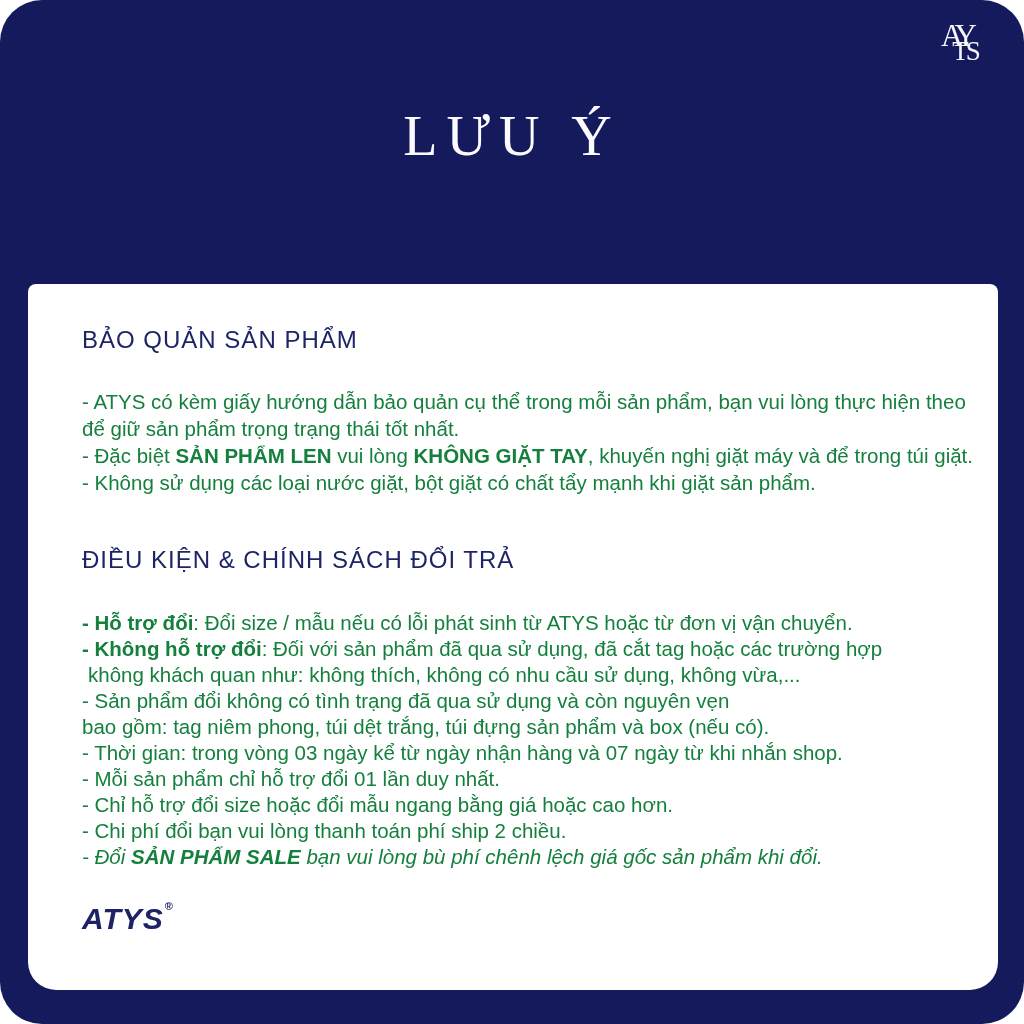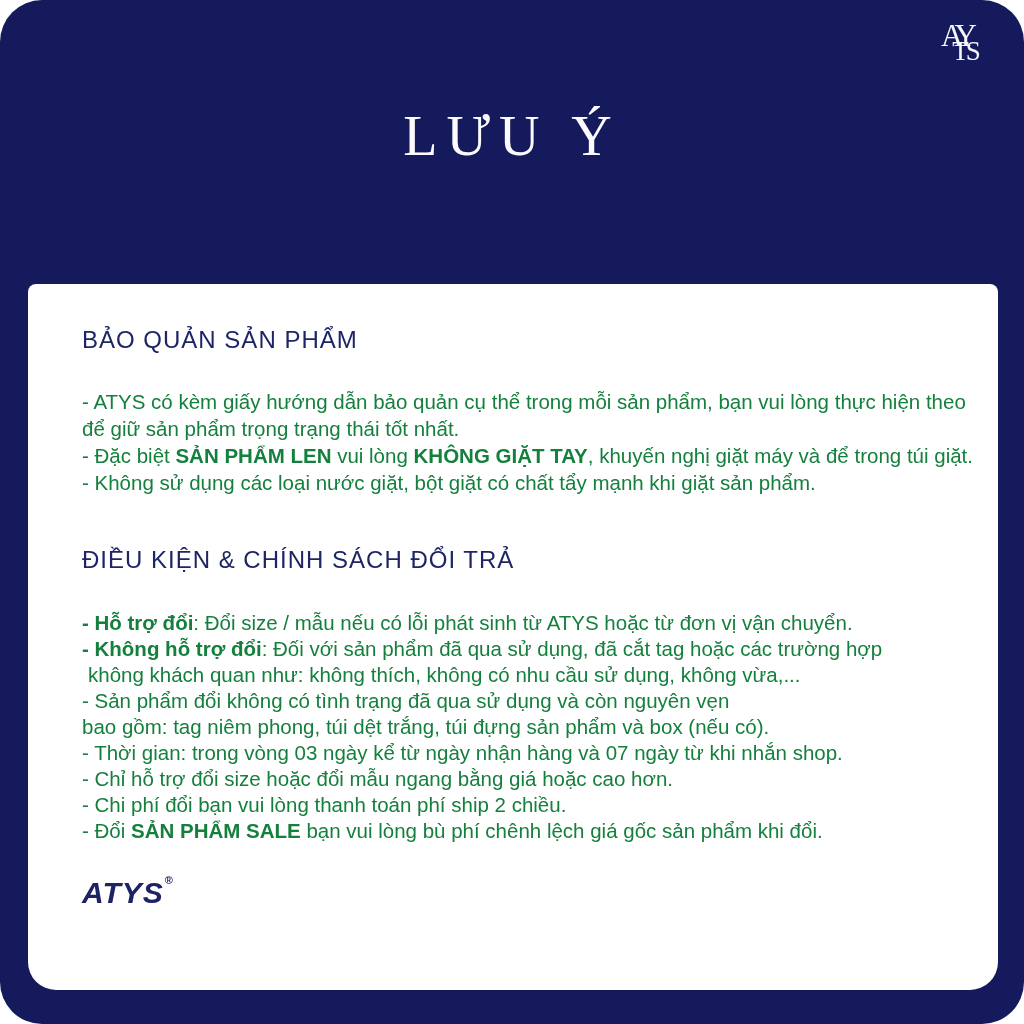--- a/index.html
+++ b/index.html
@@ -86,21 +86,21 @@
     line-height: 27px;
   }
   .policy-lines {
     margin-top: 36px;
     line-height: 26px;
   }
   .policy-heading {
     margin-top: 50px;
   }
   .line .bold { font-weight: 700; }
-  .line.italic, .line .italic { }
+  .line.italic, .line .italic { font-style: italic; }
   .line.indent { padding-left: 6px; }
   .footer {
     margin-top: 32px;
   }
   .footer-logo {
     font-size: 30px;
     font-weight: 700;
     font-style: italic;
     letter-spacing: 1px;
     color: #1d2365;
@@ -145,20 +145,21 @@
       </div>
 
     <div class="section-heading policy-heading">ĐIỀU KIỆN &amp; CHÍNH SÁCH ĐỔI TRẢ</div>
     <div class="lines policy-lines">
         <div class="line"><span class="bold">- Hỗ trợ đổi</span><span>: Đổi size / mẫu nếu có lỗi phát sinh từ ATYS hoặc từ đơn vị vận chuyển.</span></div>
         <div class="line"><span class="bold">- Không hỗ trợ đổi</span><span>: Đối với sản phẩm đã qua sử dụng, đã cắt tag hoặc các trường hợp</span></div>
         <div class="line indent"><span>không khách quan như: không thích, không có nhu cầu sử dụng, không vừa,...</span></div>
         <div class="line"><span>- Sản phẩm đổi không có tình trạng đã qua sử dụng và còn nguyên vẹn</span></div>
         <div class="line"><span>bao gồm: tag niêm phong, túi dệt trắng, túi đựng sản phẩm và box (nếu có).</span></div>
         <div class="line"><span>- Thời gian: trong vòng 03 ngày kể từ ngày nhận hàng và 07 ngày từ khi nhắn shop.</span></div>
+        <div class="line"><span>- Mỗi sản phẩm chỉ hỗ trợ đổi 01 lần duy nhất.</span></div>
         <div class="line"><span>- Chỉ hỗ trợ đổi size hoặc đổi mẫu ngang bằng giá hoặc cao hơn.</span></div>
         <div class="line"><span>- Chi phí đổi bạn vui lòng thanh toán phí ship 2 chiều.</span></div>
         <div class="line italic"><span>- Đổi </span><span class="bold">SẢN PHẨM SALE</span><span> bạn vui lòng bù phí chênh lệch giá gốc sản phẩm khi đổi.</span></div>
       </div>
 
     <div class="footer">
       <div class="footer-logo">
         <span>ATYS</span><span class="reg">®</span>
       </div>
     </div>

